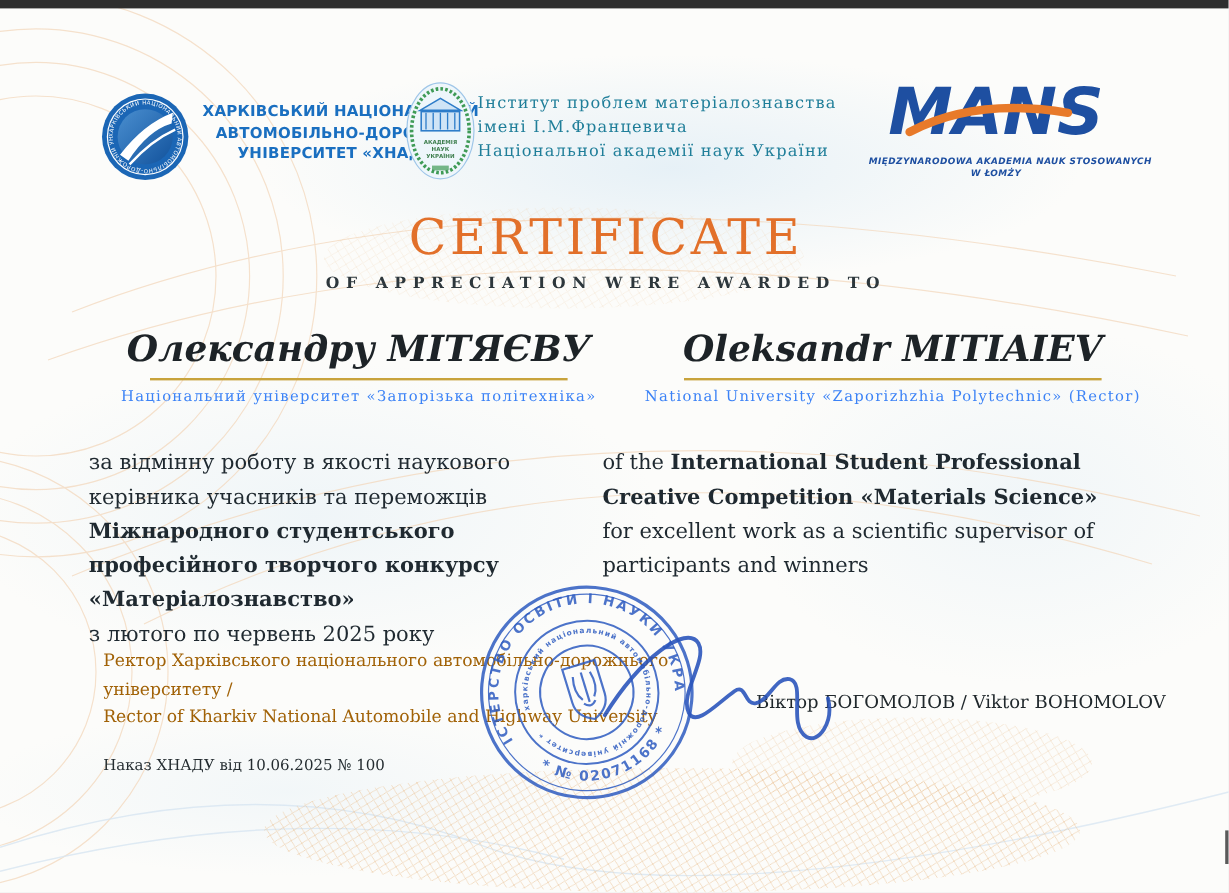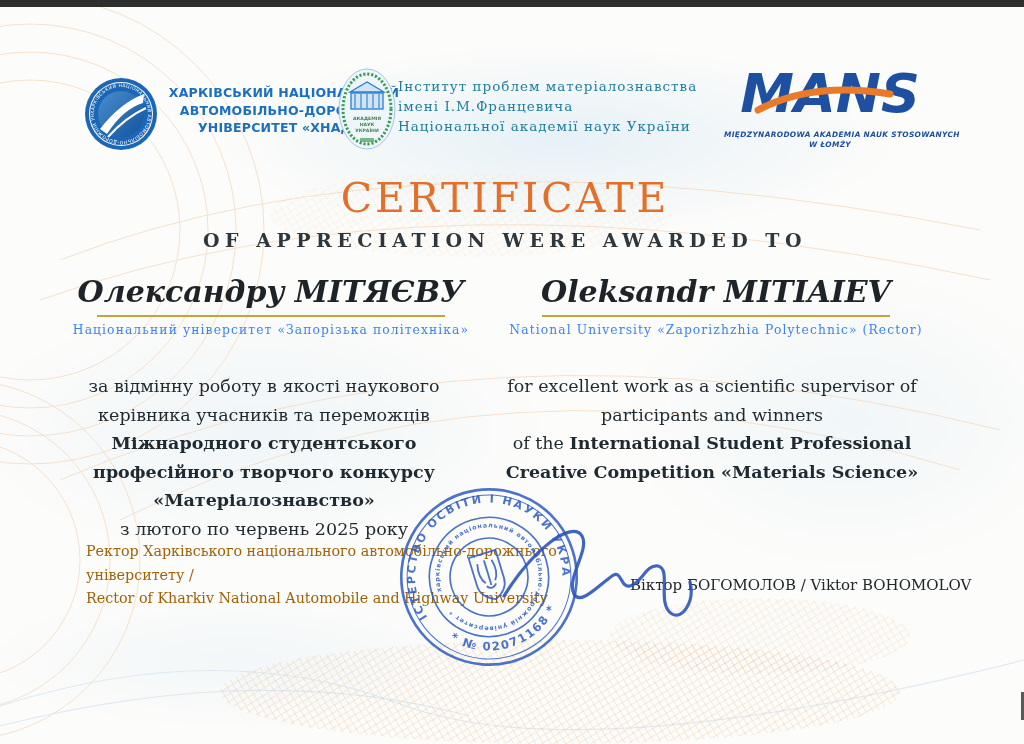--- a/index.html
+++ b/index.html
@@ -39,32 +39,32 @@
     font-weight:normal;font-size:13.5px;line-height:20px;color:var(--ipms-teal);
     letter-spacing:1px;}
   .mans-wrap{left:724px;top:62px;width:212px;text-align:center;}
   .mans-sub{font-family:"DejaVu Sans",sans-serif;font-weight:bold;font-size:7.4px;
     color:var(--mans-blue);letter-spacing:.35px;line-height:10px;font-style:italic;}
 
   
   .title-main{left:0;top:174px;width:1010px;text-align:center;
     font-weight:normal;font-size:41px;letter-spacing:3px;color:var(--title-orange);}
   .title-sub{left:0;top:229px;width:1010px;text-align:center;
-    font-weight:bold;font-size:19px;letter-spacing:5.5px;color:#2d373c;}
-
-  
-  .recip{top:274px;text-align:center;}
+    font-weight:bold;font-size:13px;letter-spacing:5.5px;color:#2d373c;}
+
+  
+  .recip{top:274px;text-align:center;margin-left:28px;}
   .recip-uk{left:68px;width:406px;}
   .recip-en{left:501px;width:430px;}
   .recip .name{font-weight:bold;font-style:italic;font-size:30px;color:#1d2327;white-space:nowrap;}
   .recip .gold-line{height:1.5px;background:var(--gold);width:348px;margin:6px auto 6px;}
   .recip .affiliation{font-size:12.3px;letter-spacing:1.1px;color:#3b82f6;white-space:nowrap;}
 
   
-  .citation{top:372px;text-align:center;font-size:17.5px;line-height:28.5px;color:#1f2930;}
+  .citation{top:372px;font-size:17.5px;line-height:28.5px;color:#1f2930;}
   .cit-uk{left:74px;width:380px;}
   .cit-en{left:502px;width:420px;}
   .citation b{font-weight:bold;}
 
   
   .role{left:86px;top:540px;width:560px;font-size:14.3px;line-height:23.5px;color:#a16207;}
   .order{left:86px;top:630px;font-size:12.5px;color:#242c30;}
   .signer{left:630px;top:576px;font-size:15px;color:#20282c;white-space:nowrap;}
 
   .stamp{left:398px;top:486px;width:182px;height:182px;transform:rotate(-17deg);z-index:3;}
@@ -189,30 +189,31 @@
     <div class="gold-line"></div>
     <div class="affiliation">National University «Zaporizhzhia Polytechnic» (Rector)</div>
   </div>
 
   <div class="abs content citation cit-uk">
     <div>за відмінну роботу в якості наукового керівника учасників та переможців</div>
     <div><b>Міжнародного студентського професійного творчого конкурсу «Матеріалознавство»</b></div>
     <div>з лютого по червень 2025 року</div>
   </div>
   <div class="abs content citation cit-en">
+    <div><span>of the </span><b>International Student Professional Creative Competition «Materials Science»</b></div>
     <div>for excellent work as a scientific supervisor of participants and winners</div>
-    <div><span>of the </span><b>International Student Professional Creative Competition «Materials Science»</b></div>
   </div>
 
   <div class="abs content role">
     <div>Ректор Харківського національного автомобільно-дорожнього</div>
     <div>університету /</div>
     <div>Rector of Kharkiv National Automobile and Highway University</div>
   </div>
 
+  <div class="abs content order nowrap">Наказ ХНАДУ від 10.06.2025 № 100</div>
 
   <div class="abs content signer">Віктор БОГОМОЛОВ / Viktor BOHOMOLOV</div>
 
   <svg class="abs stamp" viewBox="0 0 220 220">
     <defs>
       <path id="arcTop" d="M 24,132 A 89,89 0 1 1 196,132"></path>
       <path id="arcBottom" d="M 30.6,150 A 89,89 0 0 0 189.4,150"></path>
       <path id="arcInner" d="M 50,110 A 60,60 0 1 1 170,110 A 60,60 0 1 1 50,110"></path>
     </defs>
     <g stroke="#2d5bc0" fill="none" opacity="0.85">

